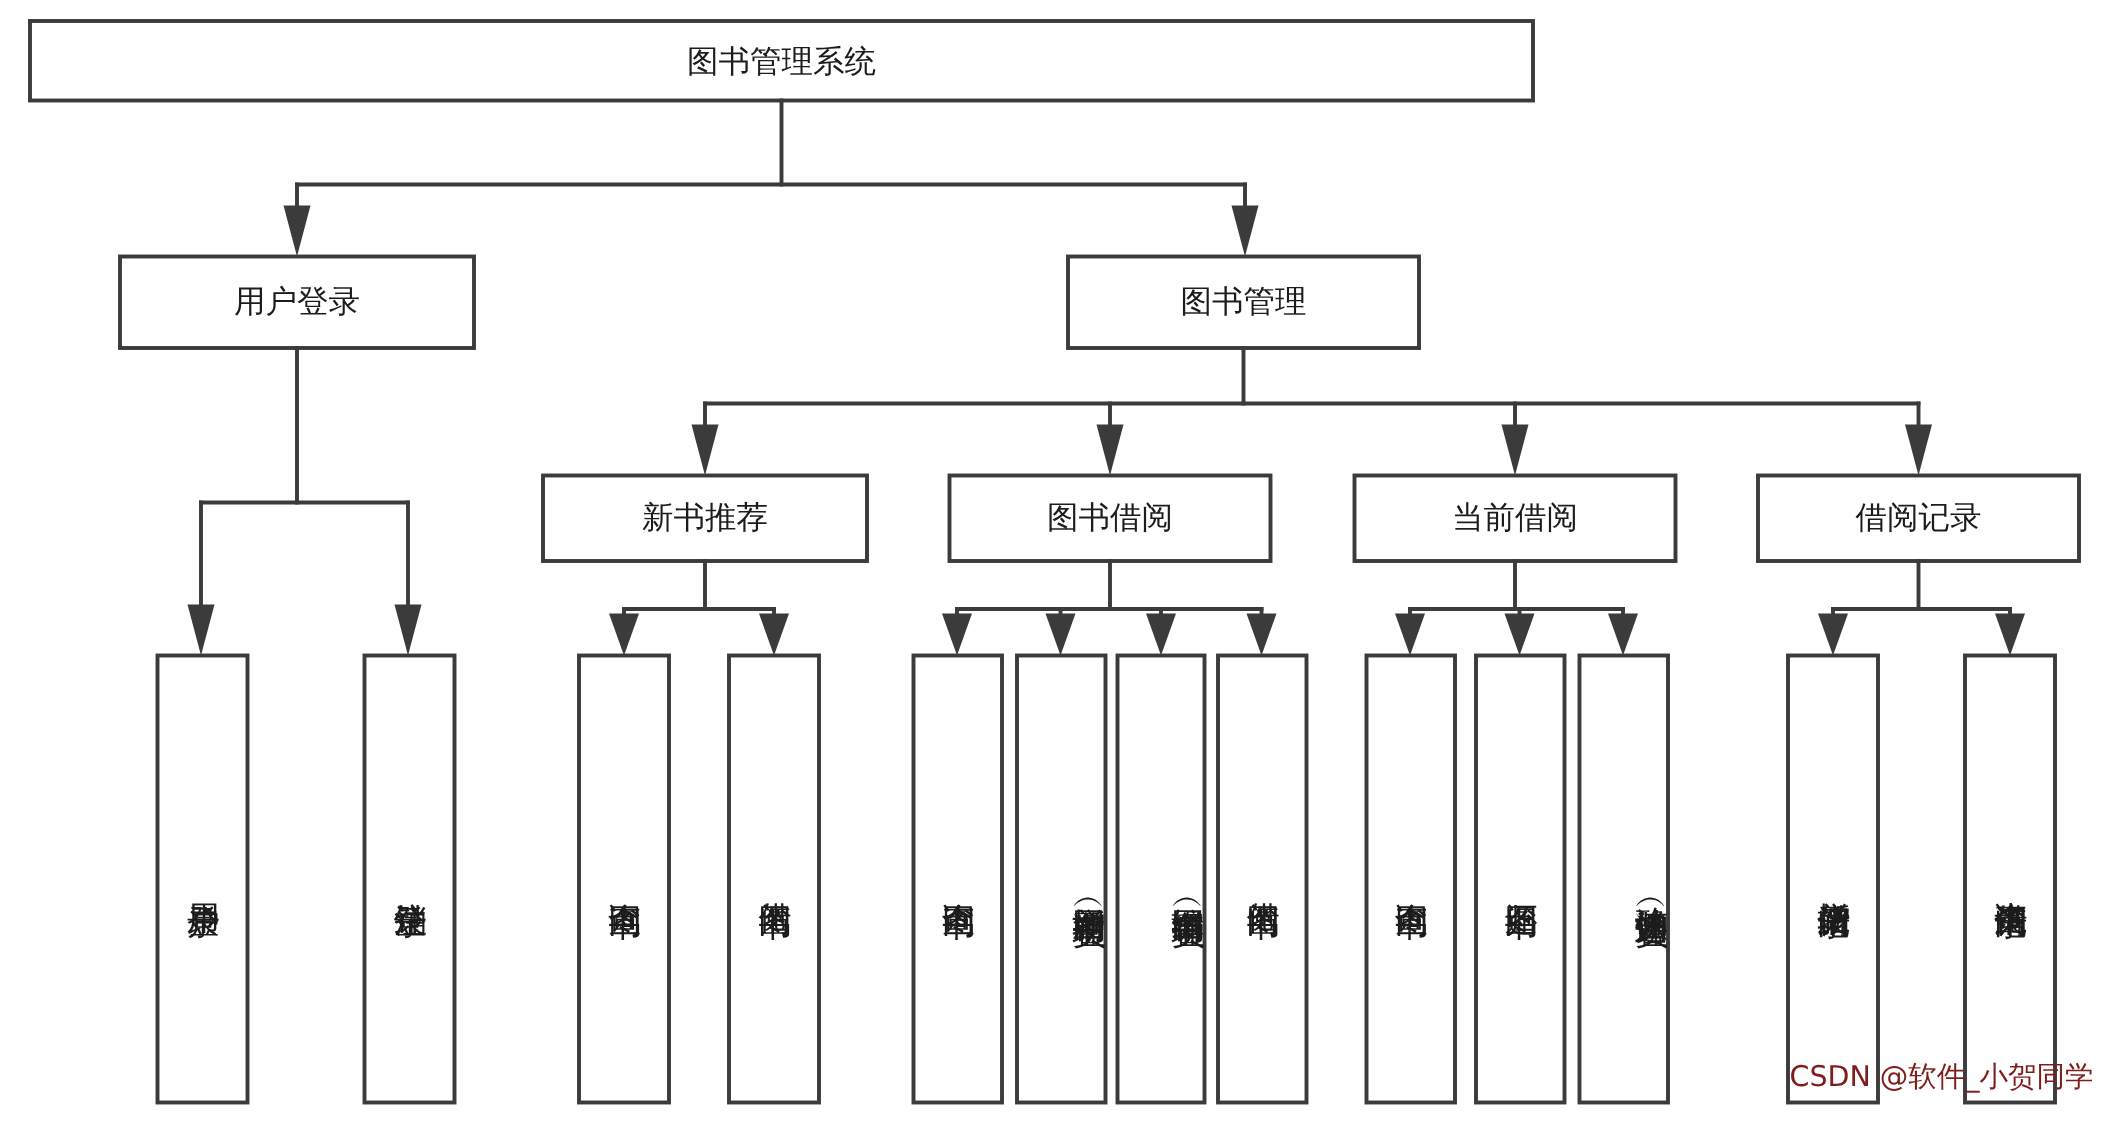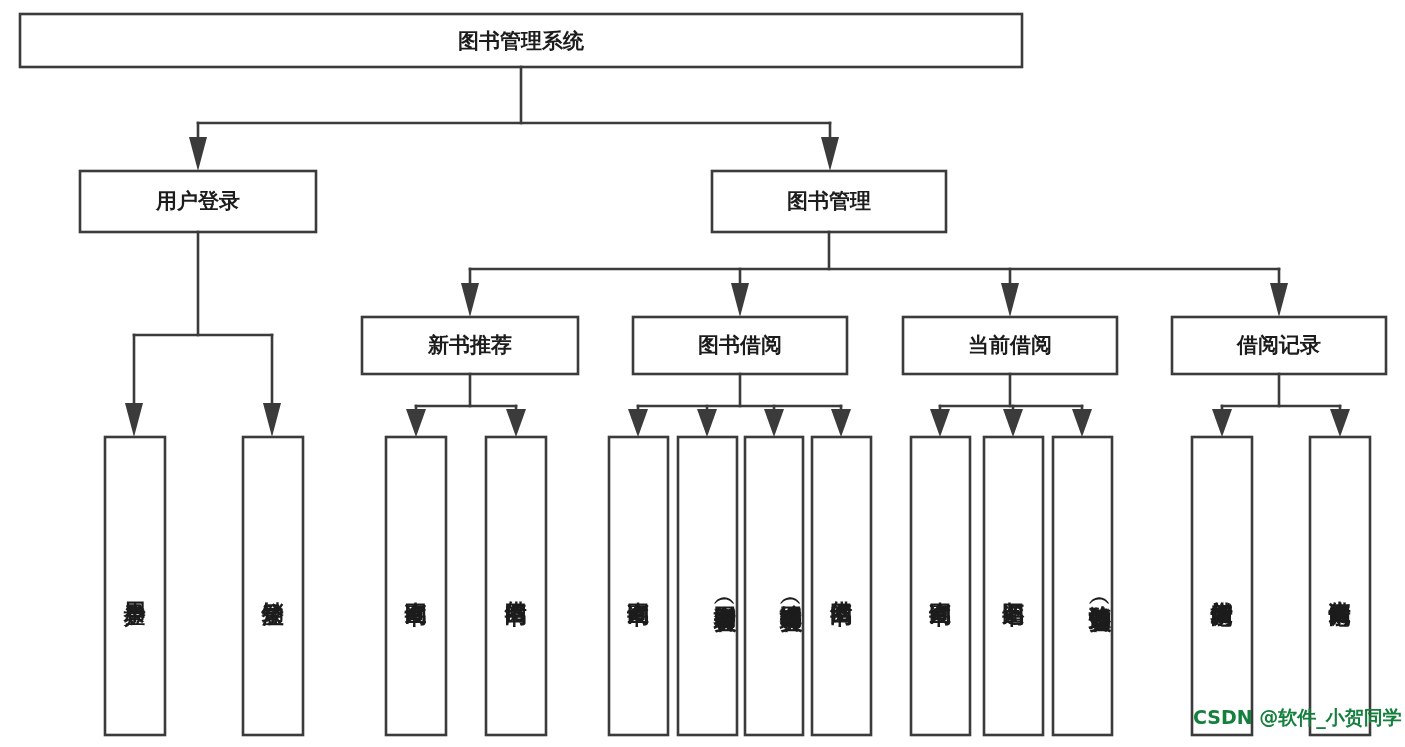--- a/index.html
+++ b/index.html
@@ -11,21 +11,20 @@
     width: 1405px;
     height: 747px;
     font-family: "DejaVu Sans", "Liberation Sans", sans-serif;
     overflow: hidden;
   }
   #diagram-root {
     position: relative;
     width: 1405px;
     height: 532px;
     background: #ffffff;
-    font-weight: bold;
   }
   svg.canvas {
     position: absolute;
     left: 0;
     top: 0;
     width: 1405px;
     height: 747px;
   }
   .node-box {
     fill: #ffffff;
@@ -62,21 +61,21 @@
     align-items: center;
     justify-content: center;
     text-align: center;
     white-space: nowrap;
     pointer-events: none;
   }
   .watermark {
     position: absolute;
     font-family: "DejaVu Sans", "Liberation Sans", sans-serif;
     font-size: 19px;
-    color: #15803d;
+    color: #7f1d1d;
     white-space: nowrap;
   }
 </style>
 </head>
 <body>
 
 <div id="diagram-root">
 
   <svg class="canvas" viewBox="0 0 1405 747">
 

